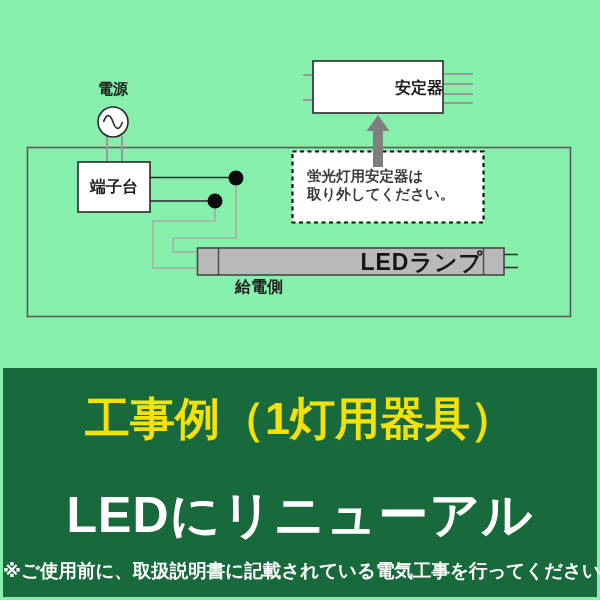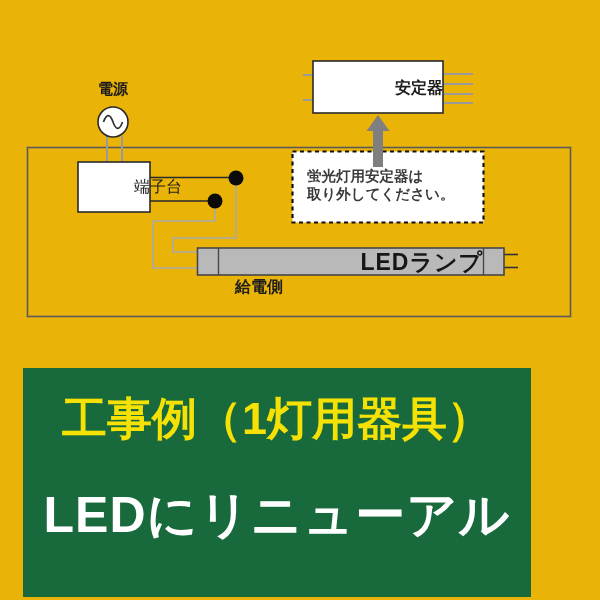--- a/index.html
+++ b/index.html
@@ -1,32 +1,31 @@
 <!DOCTYPE html>
 <html style="--banner-green: #186a3d; --title-yellow: #f6e105; --tube-gray: #b9b9b9; --wire-gray: #ababab; --arrow-gray: #7f7f7f;"><head>
 <meta charset="utf-8">
 <style>
   html,body{margin:0;padding:0;background:#ffffff;}
   .canvas{
-    position:relative;width:600px;height:600px;background:#eab308;overflow:hidden;
+    position:relative;width:600px;height:600px;background:#86efac;overflow:hidden;
     font-family:"Liberation Sans","DejaVu Sans",sans-serif;color:#1c1c1c;
   }
   .abs{position:absolute;}
   svg{display:block;}
   .lbl{position:absolute;white-space:nowrap;line-height:1.15;}
   .power-label{left:85px;top:80px;width:56px;font-size:15px;font-weight:600;text-align:center;}
-  .terminal-label{left:78px;top:178px;width:72px;font-size:16px;font-weight:400;text-align:right;padding-left:32px;}
+  .terminal-label{left:78px;top:178px;width:72px;font-size:16px;font-weight:700;text-align:center;}
   .ballast-label{left:313px;top:79px;width:130px;font-size:16px;font-weight:600;text-align:right;}
   .note-text{left:307px;top:167px;font-size:14.5px;line-height:18px;font-weight:600;color:#3b3b3b;}
   .lamp-label{left:218px;top:249px;width:265px;font-size:23px;font-weight:bold;letter-spacing:1px;text-align:right;color:#161616;}
   .feed-label{left:198px;top:278px;font-size:16px;font-weight:bold;margin-left:37px;}
   .banner{
-    left:3px;top:368px;width:508px;height:229px;
+    left:3px;top:368px;width:594px;height:229px;
     background:var(--banner-green,#186a3d);
-    margin-left:20px;
   }
   .banner .lbl{width:100%;text-align:center;}
   .banner-title{top:25px;font-size:45px;font-weight:bold;color:var(--title-yellow,#f6e105);letter-spacing:0px;}
   .banner-line1{top:88px;font-size:40px;font-weight:bold;color:#ffffff;letter-spacing:1px;}
   .banner-line2{top:119px;font-size:50px;font-weight:bold;color:#ffffff;letter-spacing:1px;}
   .banner-footnote{top:192px;font-size:18.5px;font-weight:600;color:#ffffff;}
 </style>
 </head>
 <body>
 
@@ -87,15 +86,16 @@
   <div class="lbl note-text">
     <div>蛍光灯用安定器は</div>
     <div>取り外してください。</div>
   </div>
   <div class="lbl lamp-label">LEDランプ</div>
   <div class="lbl feed-label">給電側</div>
 
   <div class="abs banner">
     <div class="lbl banner-title">工事例（1灯用器具）</div>
     <div class="lbl banner-line2">LEDにリニューアル</div>
+    <div class="lbl banner-footnote">※ご使用前に、取扱説明書に記載されている電気工事を行ってください</div>
   </div>
 
 </div>
 
 </body></html>

